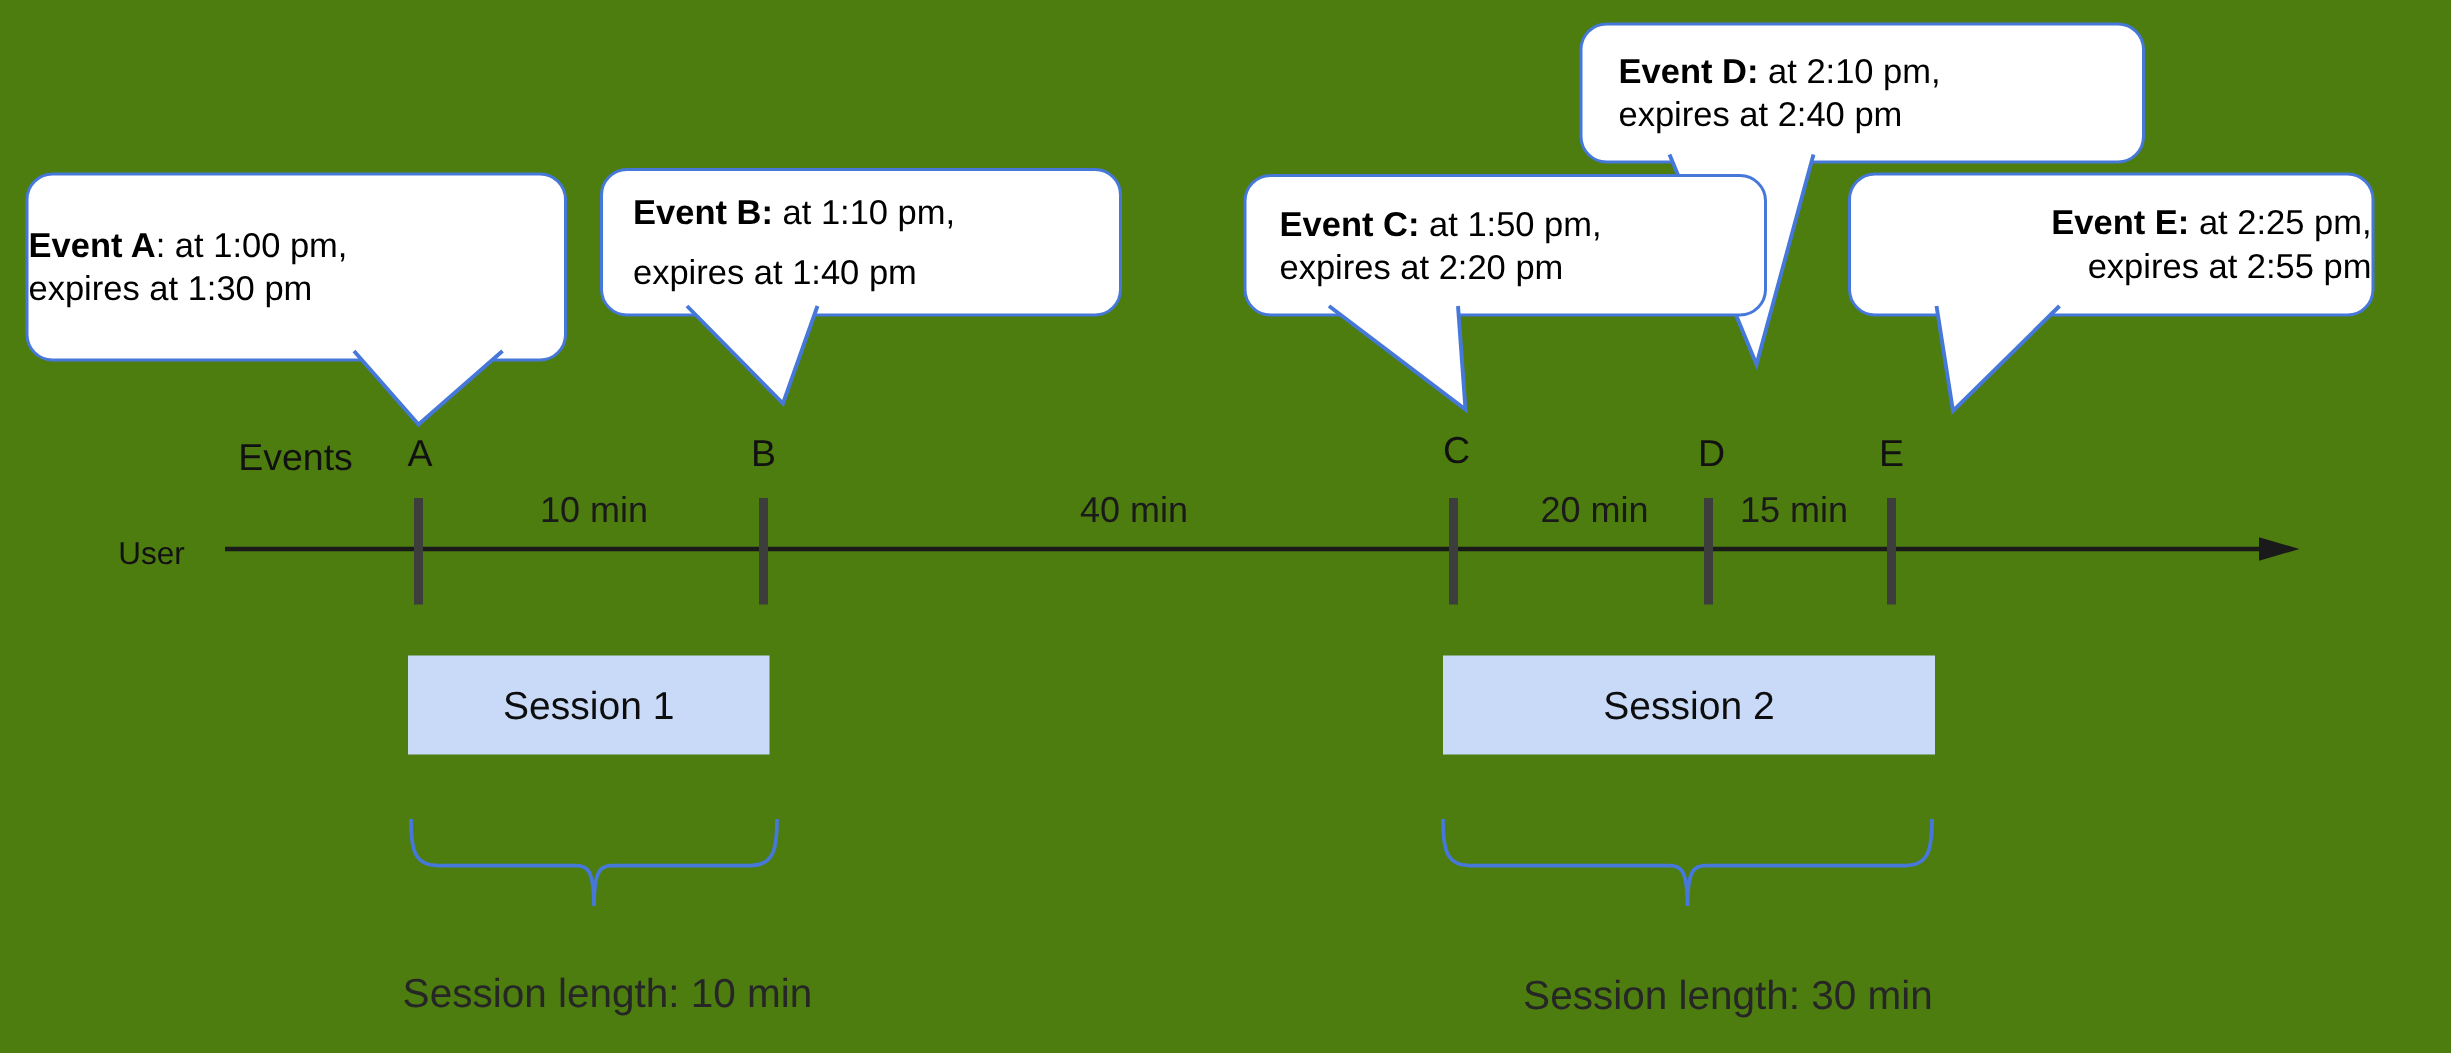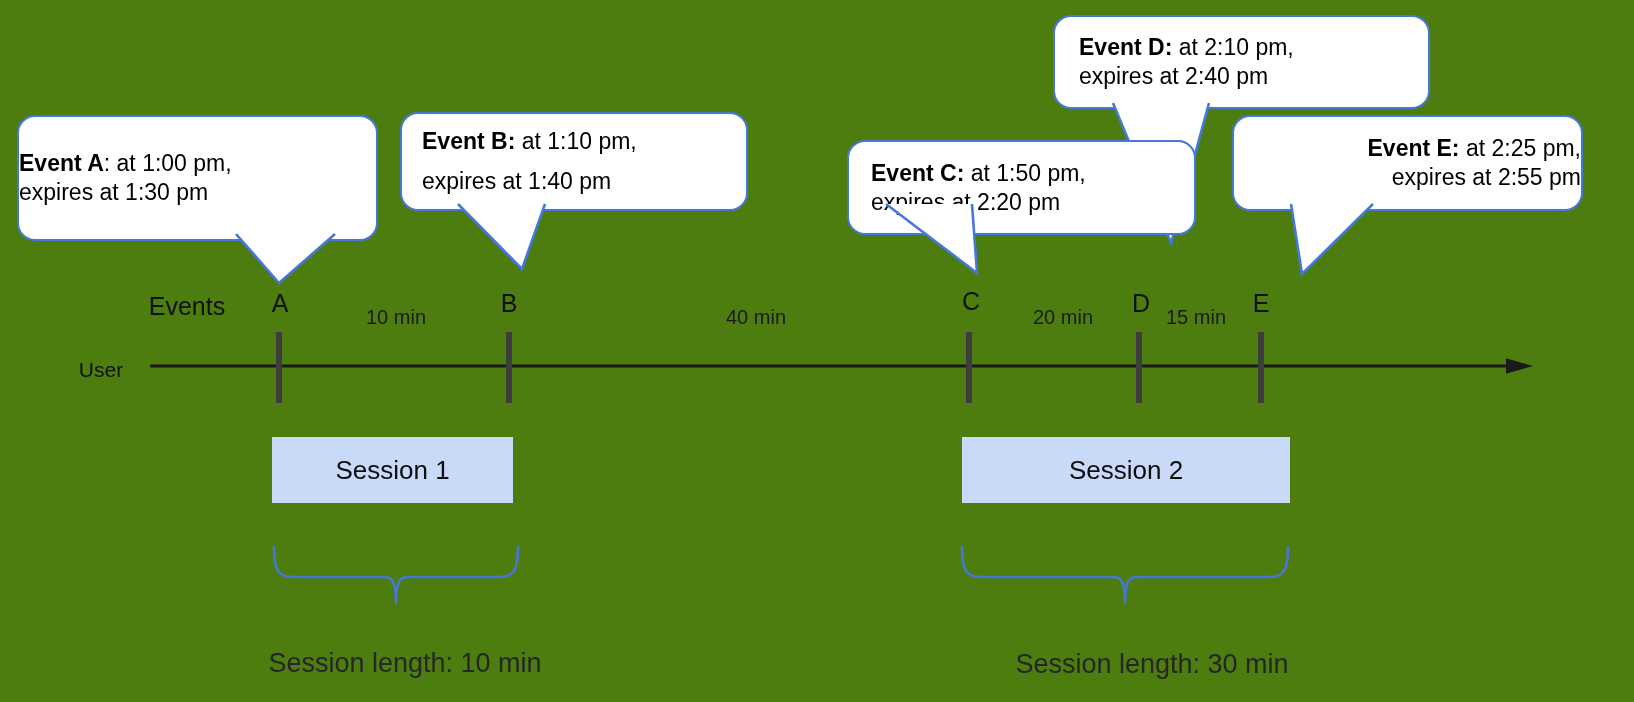--- a/index.html
+++ b/index.html
@@ -16,21 +16,21 @@
   .tail{fill:#ffffff;stroke:#4678da;stroke-width:2.6px;}
 
   .bubble{position:absolute;background:#ffffff;border:2.6px solid #4678da;border-radius:18px;
           display:flex;flex-direction:column;justify-content:center;
           font-size:23px;line-height:29px;color:#000;z-index:4;box-sizing:border-box;}
   .bubble b{font-weight:700;}
   #bubble-d{z-index:2;}
 
   .lbl{position:absolute;transform:translate(-50%,-50%);white-space:nowrap;color:#111;z-index:1;}
   .lbl.letter{font-size:25px;}
-  .lbl.interval{font-size:20px;color:#1a1a1a;}
+  .lbl.interval{font-size:24px;color:#1a1a1a;margin-top:24px;}
   .lbl.header{font-size:25px;}
   .lbl.user{font-size:21px;}
 
   .session-box{position:absolute;height:66px;background:#c9daf8;display:flex;align-items:center;
                justify-content:center;font-size:26px;color:#0d0d0d;z-index:1;}
   .caption{position:absolute;transform:translate(-50%,-50%);font-size:27px;color:#262626;
            white-space:nowrap;z-index:1;}
 </style>
 </head>
 <body>
@@ -63,38 +63,38 @@
   <div class="bubble" id="bubble-a" style="left:17px;top:115px;width:361px;height:126px;">
     <div><b>Event A</b><span>: at 1:00 pm,</span></div>
     <div>expires at 1:30 pm</div>
   </div>
 
   <div class="bubble" id="bubble-b" style="left:400px;top:112px;width:348px;height:99px;padding-left:20px;gap:11px;">
     <div><b>Event B:</b><span> at 1:10 pm,</span></div>
     <div>expires at 1:40 pm</div>
   </div>
 
-  <div class="bubble" id="bubble-c" style="left:847px;top:116px;width:349px;height:95px;padding-left:22px;margin-top:24px;">
+  <div class="bubble" id="bubble-c" style="left:829px;top:116px;width:349px;height:95px;padding-left:22px;">
     <div><b>Event C:</b><span> at 1:50 pm,</span></div>
     <div>expires at 2:20 pm</div>
   </div>
 
   <div class="bubble" id="bubble-e" style="left:1232px;top:115px;width:351px;height:96px;padding-left:22px;align-items:flex-end;">
     <div><b>Event E:</b><span> at 2:25 pm,</span></div>
     <div>expires at 2:55 pm</div>
   </div>
 
   <svg class="layer" id="top-layer" viewBox="0 0 1634 702">
     <path class="tail" d="M236 234 L279 283 L335 234"></path>
     <path class="tail" d="M458 204 L522 269 L545 204"></path>
     <path class="tail" d="M886 204 L977 273 L972 204"></path>
     <path class="tail" d="M1291 204 L1302 274 L1373 204"></path>
   </svg>
 
-  <div class="lbl header" style="left:187px;top:306px">Events</div>
+  <div class="lbl header" style="left:197px;top:306px">Events</div>
   <div class="lbl user" style="left:101px;top:370px">User</div>
 
   <div class="lbl letter" style="left:280px;top:303px">A</div>
   <div class="lbl letter" style="left:509px;top:303px">B</div>
   <div class="lbl letter" style="left:971px;top:301px">C</div>
   <div class="lbl letter" style="left:1141px;top:303px">D</div>
   <div class="lbl letter" style="left:1261px;top:303px">E</div>
 
   <div class="lbl interval" style="left:396px;top:317px">10 min</div>
   <div class="lbl interval" style="left:756px;top:317px">40 min</div>

